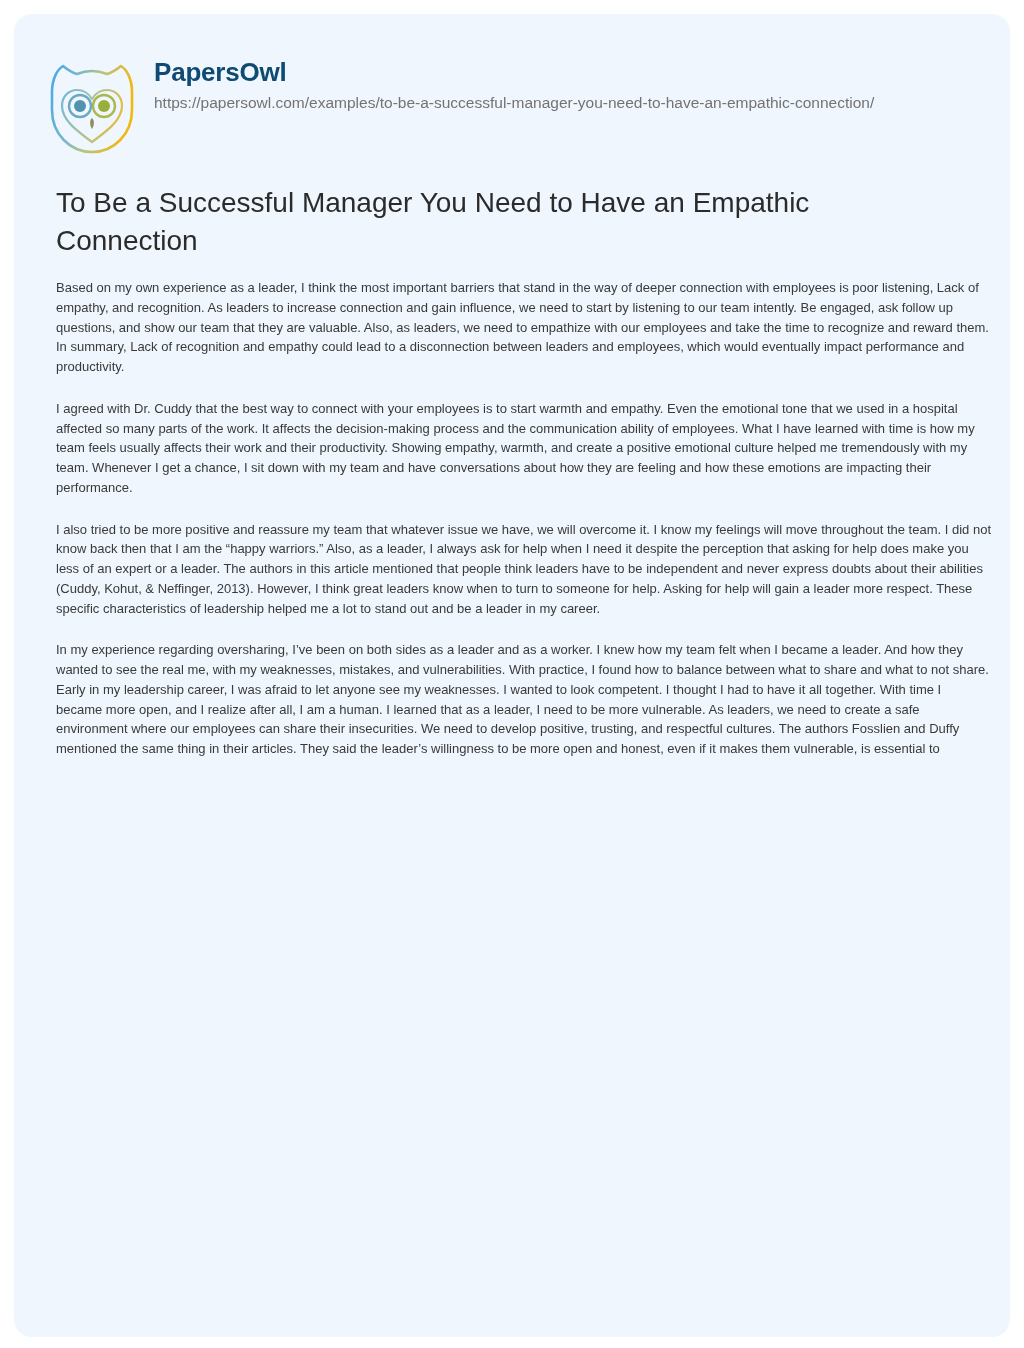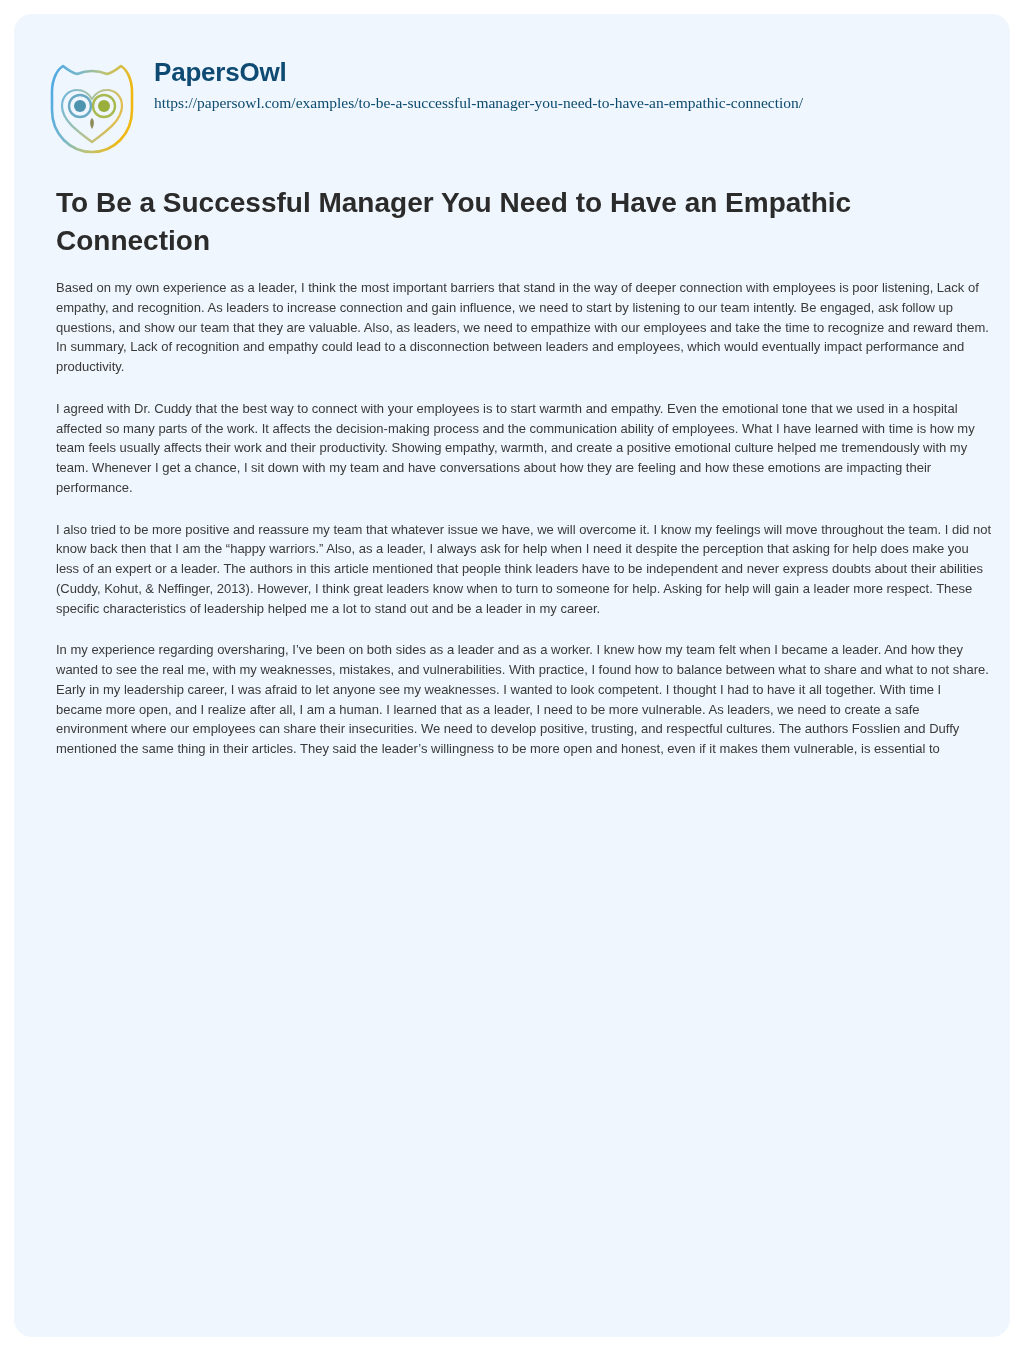--- a/index.html
+++ b/index.html
@@ -49,34 +49,33 @@
     font-size: 26px;
     font-weight: bold;
     color: #0e4a72;
     letter-spacing: -0.2px;
     line-height: 1.15;
   }
   .brand-url {
     margin-top: 4px;
     font-size: 15.5px;
     line-height: 1.42;
-    color: #0c4a6e;
+    color: #737373;
     word-break: break-word;
     max-width: 810px;
-    font-family: Liberation Serif, serif;
   }
   .doc-title {
     position: absolute;
     left: 42px;
     top: 170px;
     width: 820px;
     font-size: 28px;
     line-height: 1.35;
     color: #2b2b2b;
-    font-weight: bold;
+    font-weight: normal;
     margin: 0;
   }
   .doc-body {
     position: absolute;
     left: 42px;
     top: 264px;
     width: 935px;
   }
   .doc-body p {
     margin: 0 0 22px 0;

